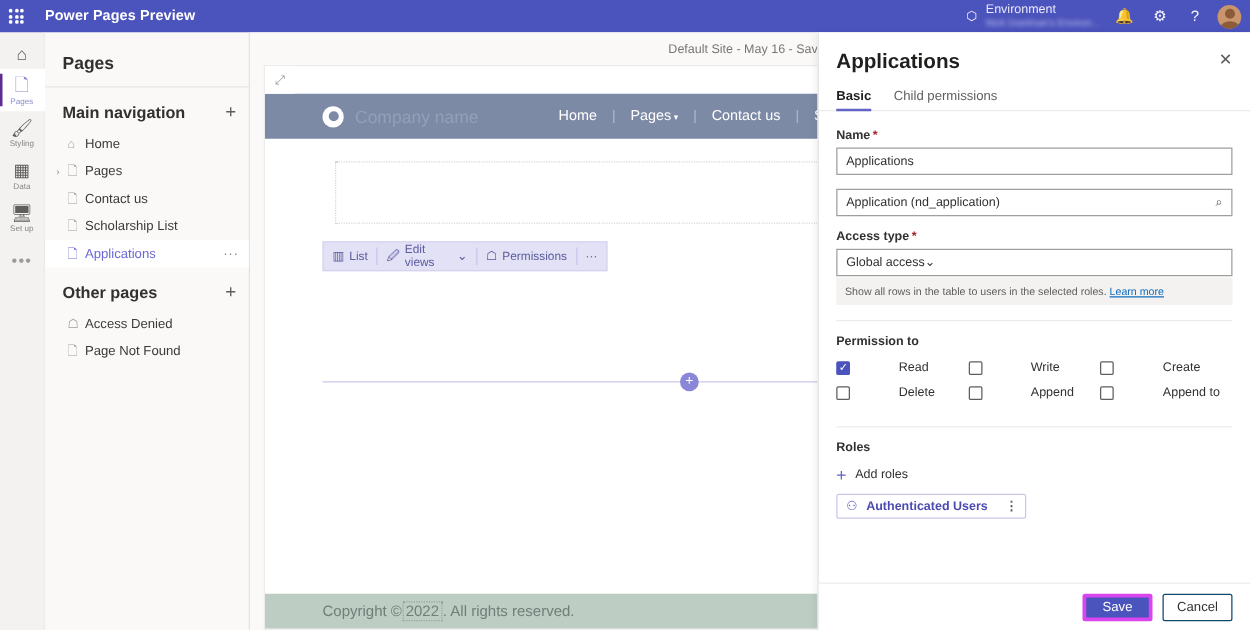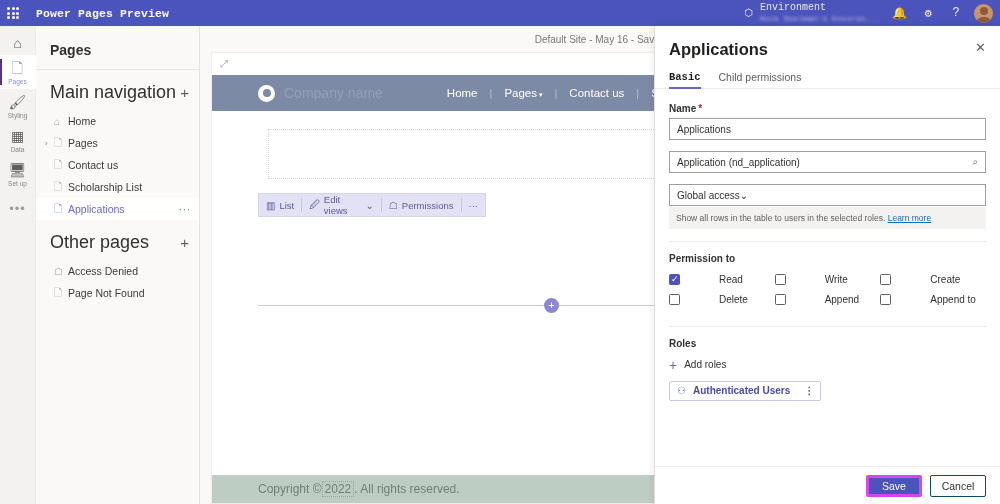--- a/index.html
+++ b/index.html
@@ -8,21 +8,20 @@
     font-family: "Liberation Sans", sans-serif;
     background: #faf9f8; overflow: hidden;
   }
   .app { position: relative; width: 1000px; height: 504px; }
 
   
   .suitebar {
     position: absolute; left:0; top:0; width:1000px; height:26px;
     background:#4b53bc; display:flex; align-items:center;
     color:#fff;
-    font-family:Liberation Mono, monospace;
   }
   .waffle { width:26px; height:26px; display:flex; align-items:center; justify-content:center; cursor:pointer; }
   .waffle-grid { display:grid; grid-template-columns: repeat(3, 3px); grid-gap:1.5px; }
   .waffle-grid i { width:3px; height:3px; background:#fff; border-radius:50%; display:block; }
   .suite-title { font-size:11.5px; font-weight:bold; margin-left:10px; letter-spacing:.1px; }
   .suite-right { margin-left:auto; display:flex; align-items:center; height:26px; }
   .env-block { display:flex; align-items:center; margin-right:6px; }
   .env-icon { font-size:10px; opacity:.92; margin-right:7px; }
   .env-texts { line-height:1.05; }
   .env-label { font-size:10px; color:#e8e8f7; display:block; }
@@ -71,21 +70,21 @@
   
   .pages-panel {
     position:absolute; left:36px; top:26px; width:164px; height:478px;
     background:#faf9f8; border-right:1px solid #e5e3e1;
   }
   .pages-title { font-size:14px; color:#323130; padding:16px 0 11px 14px; font-weight:600; }
   .pages-div { height:1px; background:#e8e6e4; margin:0; }
   .sec-head {
     display:flex; align-items:center; padding:12px 10px 7px 14px;
   }
-  .sec-head .t { font-size:18px; color:#323130; font-weight:400; }
+  .sec-head .t { font-size:13px; color:#323130; font-weight:700; }
   .sec-head .plus { margin-left:auto; font-size:15px; color:#605e5c; cursor:pointer; line-height:12px; }
   .nav-item {
     display:flex; align-items:center; height:22px; padding-left:18px; cursor:pointer;
     font-size:10.5px; color:#3b3a39; position:relative;
   }
   .nav-item.sel { background:#fff; color:#6b68d6; }
   .nav-chev { position:absolute; left:9px; font-size:8px; color:#8a8886; }
   .nav-ico { width:14px; font-size:10px; color:#a19f9d; display:inline-block; }
   .nav-item.sel .nav-ico { color:#6b68d6; }
   .nav-more { margin-left:auto; margin-right:8px; font-size:11px; color:#8a8886; letter-spacing:.5px; }
@@ -174,21 +173,21 @@
     box-shadow:-2px 0 6px rgba(0,0,0,.06);
   }
   .panel-head { display:flex; align-items:flex-start; padding:14px 14px 0 14px; }
   .panel-title { font-size:16.5px; font-weight:bold; color:#201f1e; }
   .panel-close { margin-left:auto; font-size:13px; color:#605e5c; cursor:pointer; line-height:16px; }
   .panel-tabs { display:flex; padding:12px 14px 0 14px; border-bottom:1px solid #edebe9; }
   .ptab {
     font-size:10.5px; color:#605e5c; padding:0 0 5px 0; margin-right:18px;
     cursor:pointer; position:relative;
   }
-  .ptab.sel { color:#201f1e; font-weight:bold;font-family:Liberation Mono, monospace; }
+  .ptab.sel { color:#201f1e; font-weight:bold; }
   .ptab.sel::after {
     content:""; position:absolute; left:0; right:0; bottom:-1px; height:2px; background:#6264c7;
   }
   .panel-body { padding:14px 14px 0 14px; }
   .fld { margin-bottom:11px; }
   .flabel { font-size:10px; color:#323130; margin-bottom:4px; font-weight:600; }
   .req { color:#a4262c; margin-left:2px; }
   .finput {
     width:100%; height:22px; border:1px solid #a19f9d; background:#fff;
     font-size:10px; color:#323130; padding:0 22px 0 7px;
@@ -431,20 +430,23 @@
       </div>
 
       <div class="fld">
         <div class="finput">
           <span>Application (nd_application)</span>
           <span class="suffix">⌕</span>
         </div>
       </div>
 
       <div class="fld">
+        <div class="flabel">
+          <span>Access type</span><span class="req">*</span>
+        </div>
         <div class="fselect">
           <span>Global access</span>
           <span class="suffix">⌄</span>
         </div>
         <div class="fhint">
           <span>Show all rows in the table to users in the selected roles. </span><a>Learn more</a>
         </div>
       </div>
 
       <div class="panel-sep"></div>

